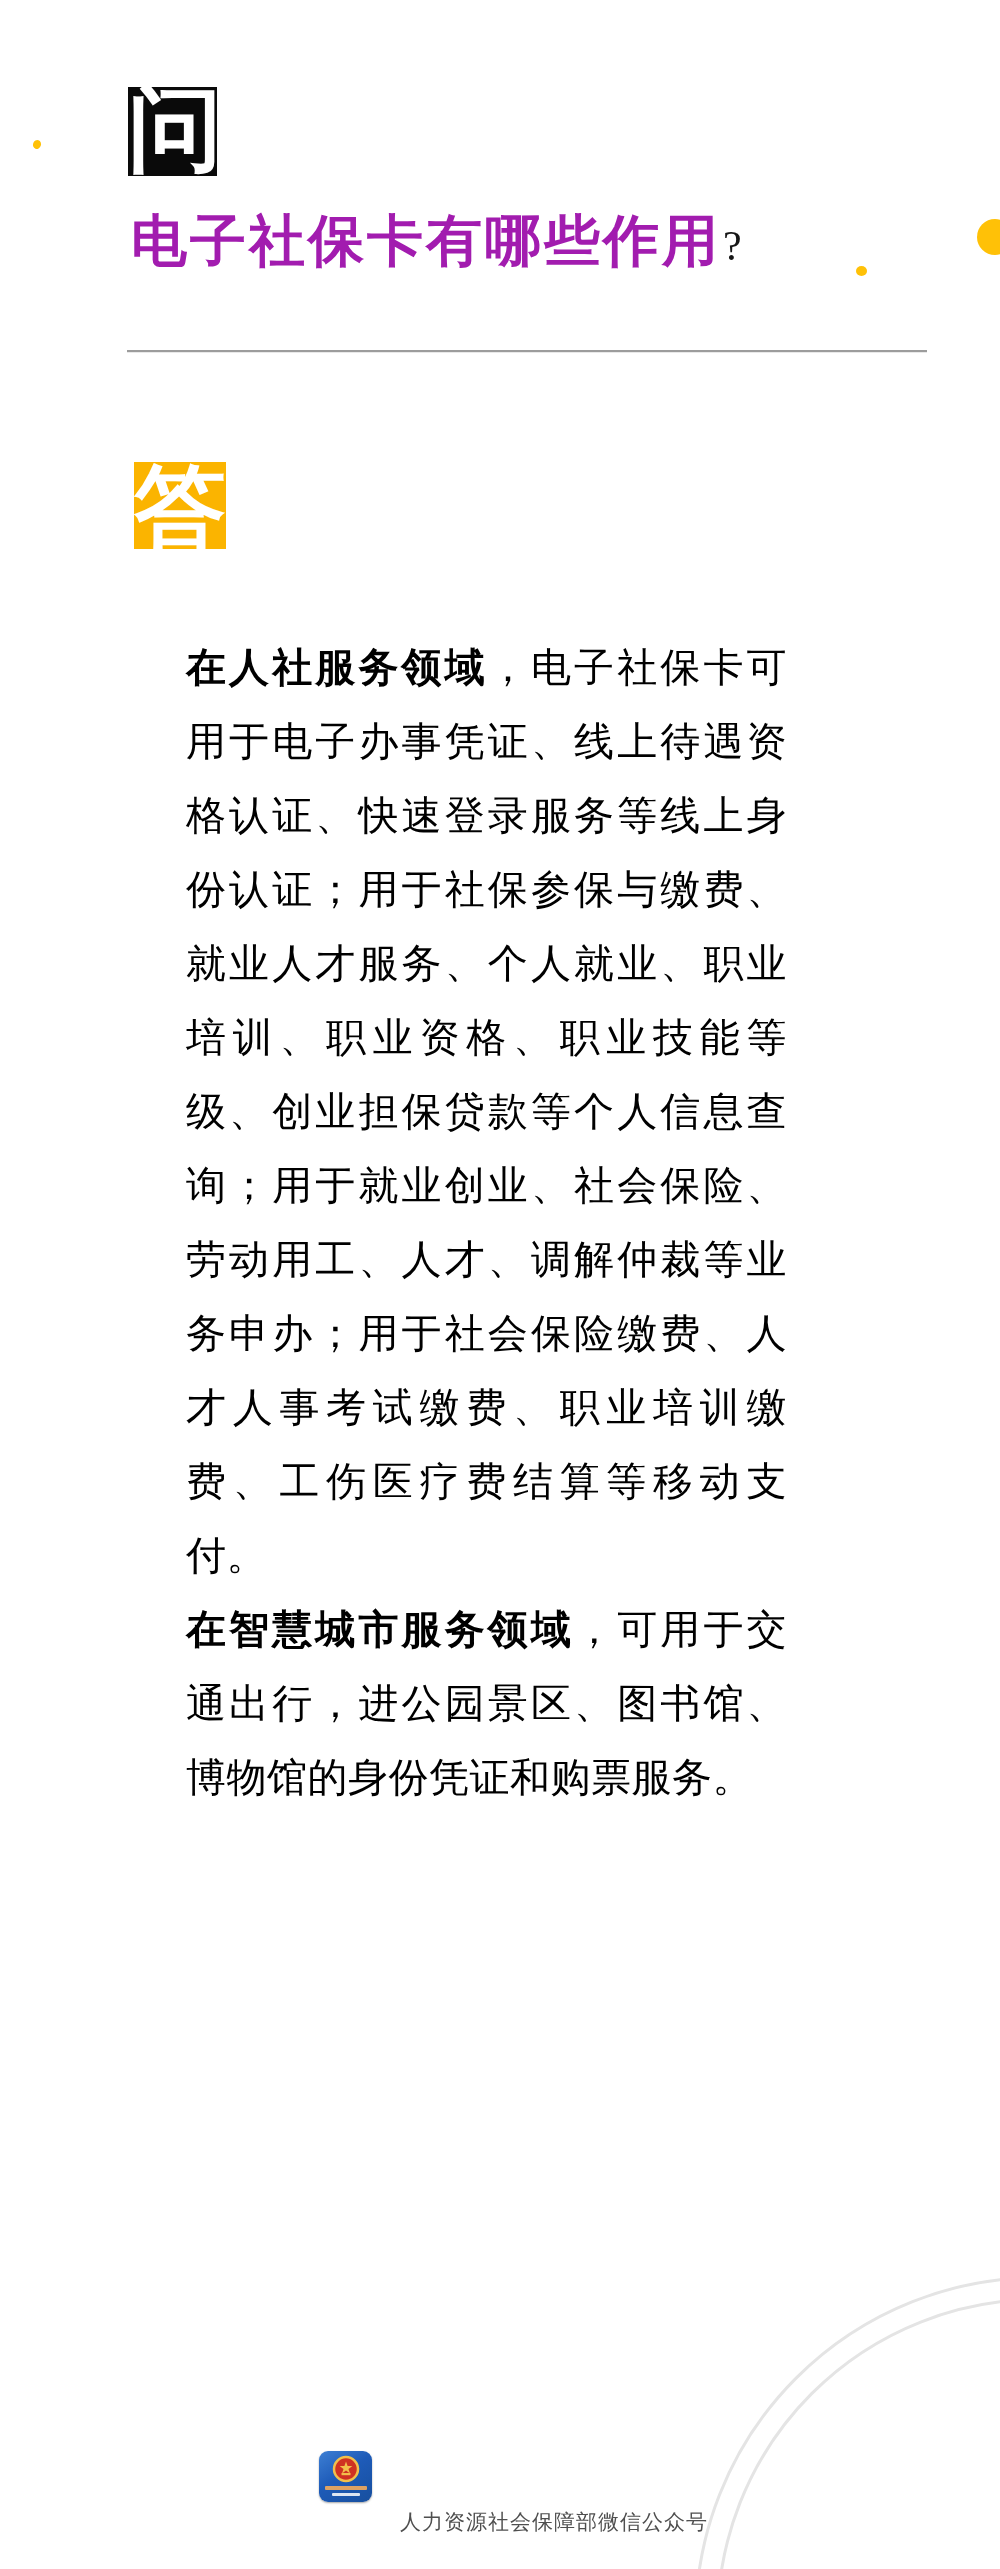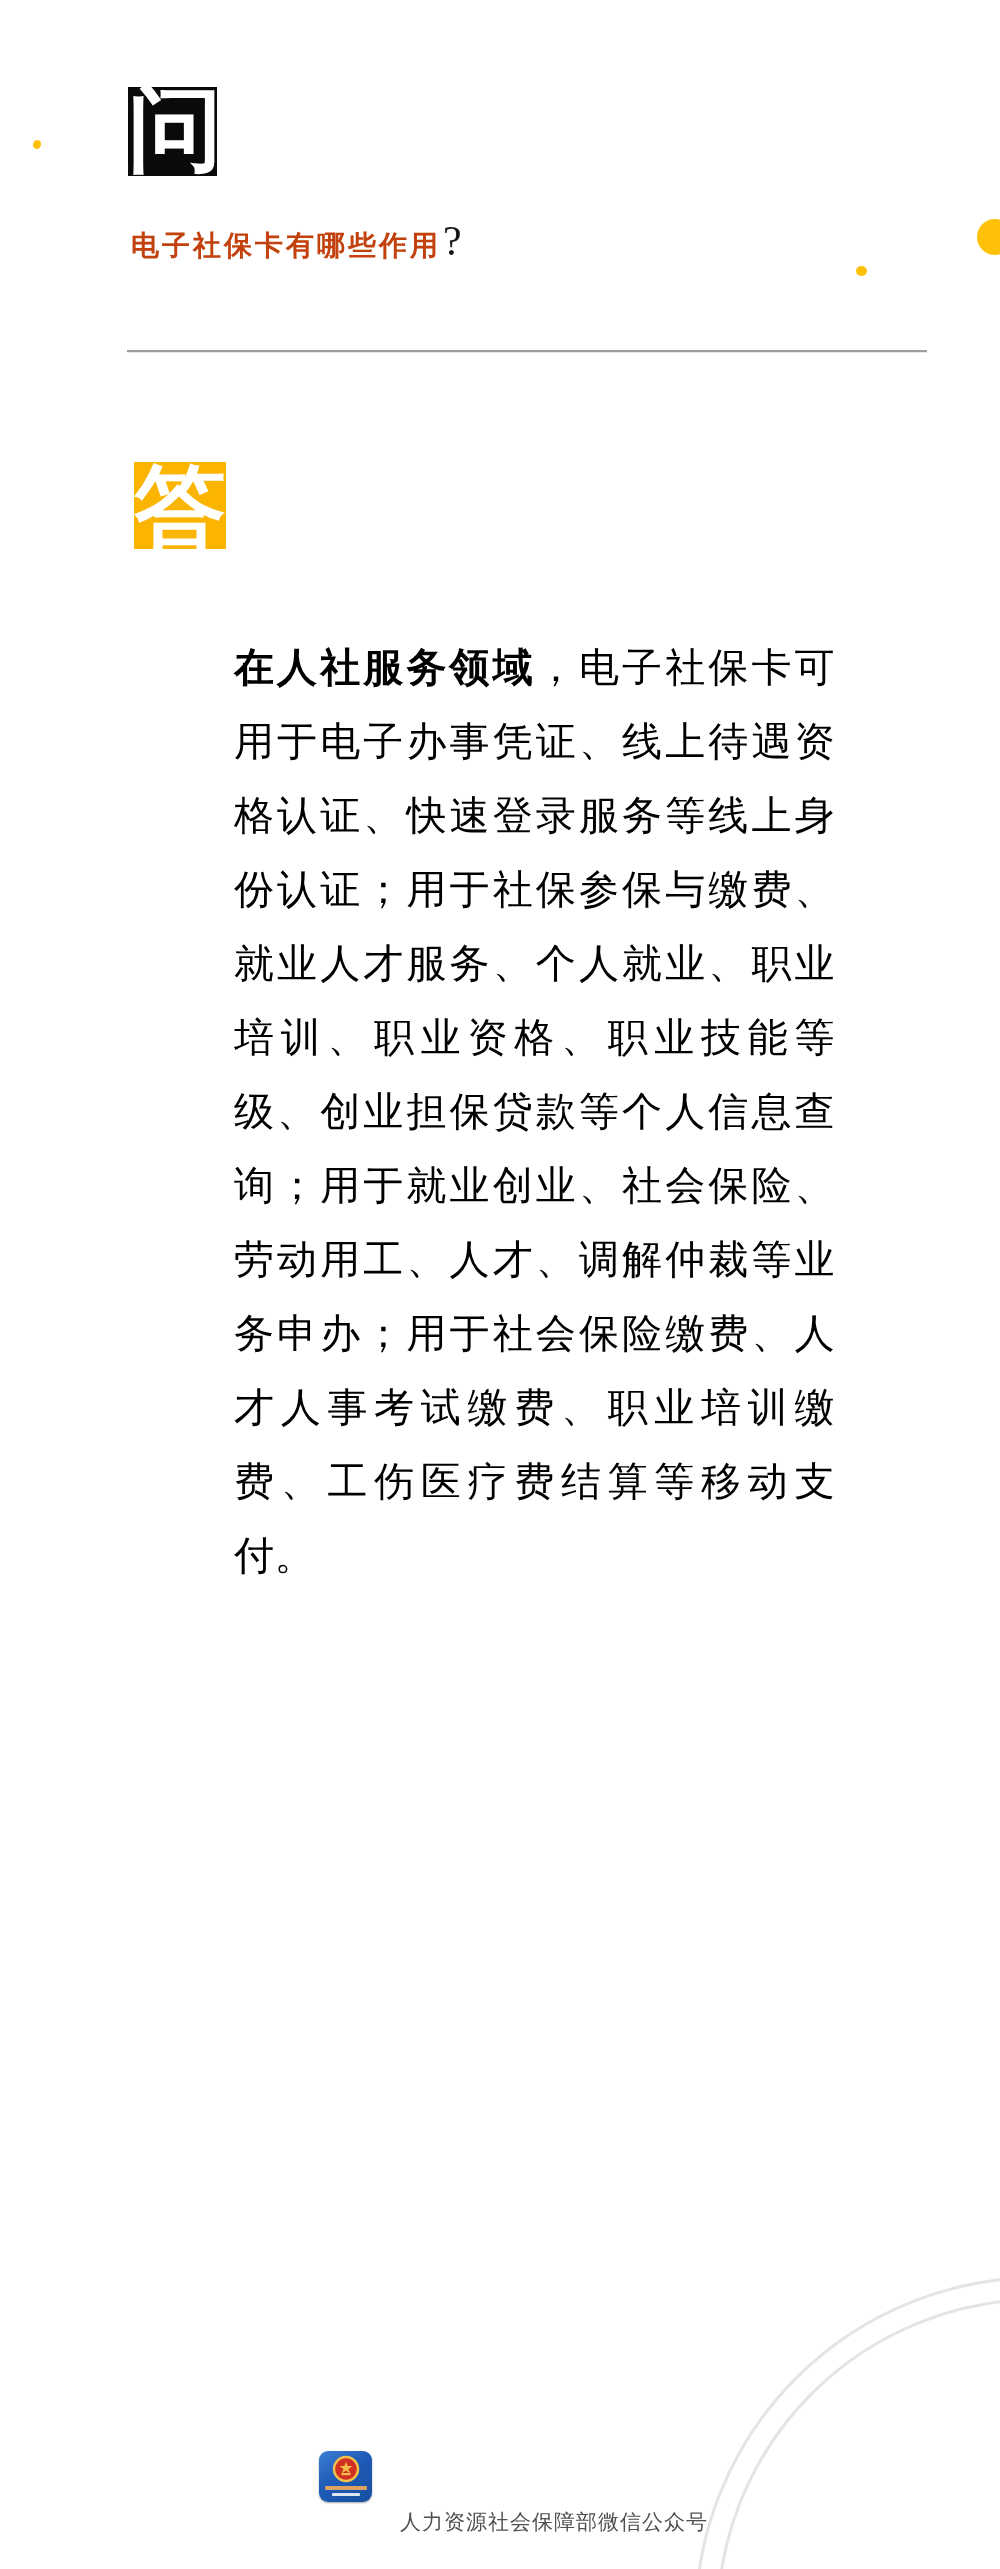--- a/index.html
+++ b/index.html
@@ -38,22 +38,22 @@
     font-weight: 700; color: #ffffff;
     text-align: center; overflow: visible;
   }
   
   .title-row {
     position: absolute; left: 131px; top: 218px;
     white-space: nowrap;
   }
   .title-text {
     font-family: Liberation Serif, serif;
-    font-weight: 700; font-size: 28px; line-height: 46px;
-    letter-spacing: 3px; color: #c2410c;
+    font-weight: 700; font-size: 56px; line-height: 46px;
+    letter-spacing: 3px; color: #a21caf;
   }
   .title-mark {
     font-family: "Liberation Serif", "DejaVu Serif", serif;
     font-weight: 400; font-size: 42px; line-height: 46px;
     color: #161616; margin-left: 2px;
   }
   
   .divider {
     position: absolute; left: 127px; top: 350px;
     width: 800px; height: 2px;
@@ -71,21 +71,20 @@
   }
   
   .body-text {
     position: absolute; left: 186px; top: 631px;
     width: 601px;
     font-size: 40px; line-height: 74px;
     letter-spacing: 0.5px;
     text-align: justify;
     text-justify: inter-ideograph;
     color: #000;
-    margin-left: 48px;
   }
   .body-text p { margin: 0; padding: 0; }
   .body-text .lead { font-weight: 700; }
   
   .ring { position: absolute; border: 3px solid #e4e4e4; border-radius: 50%; }
   .ring-outer { left: 694px; top: 2276px; width: 684px; height: 684px; }
   .ring-inner { left: 716px; top: 2298px; width: 640px; height: 640px; }
   
   .footer-logo {
     position: absolute; left: 319px; top: 2451px;
@@ -133,20 +132,21 @@
   </div>
 
   <div class="divider"></div>
 
   <div class="a-badge">
     <div class="badge-char">答</div>
   </div>
 
   <div class="body-text">
     <p><b class="lead">在人社服务领域</b><span>，电子社保卡可用于电子办事凭证、线上待遇资格认证、快速登录服务等线上身份认证；用于社保参保与缴费、就业人才服务、个人就业、职业培训、职业资格、职业技能等级、创业担保贷款等个人信息查询；用于就业创业、社会保险、劳动用工、人才、调解仲裁等业务申办；用于社会保险缴费、人才人事考试缴费、职业培训缴费、工伤医疗费结算等移动支付。</span></p>
+    <p><b class="lead">在智慧城市服务领域</b><span>，可用于交通出行，进公园景区、图书馆、博物馆的身份凭证和购票服务。</span></p>
   </div>
 
   <div class="ring ring-outer"></div>
   <div class="ring ring-inner"></div>
 
   <div class="footer-logo">
     <svg width="30" height="30" viewBox="0 0 30 30">
       <circle cx="15" cy="15" r="12" fill="#cf3222" stroke="#f2bf4a" stroke-width="2.5"></circle>
       <polygon points="15,7.5 16.6,12.1 21.4,12.1 17.5,14.9 19,19.4 15,16.6 11,19.4 12.5,14.9 8.6,12.1 13.4,12.1" fill="#f2bf4a"></polygon>
       <rect x="10.5" y="19" width="9" height="2.2" fill="#f2bf4a"></rect>

